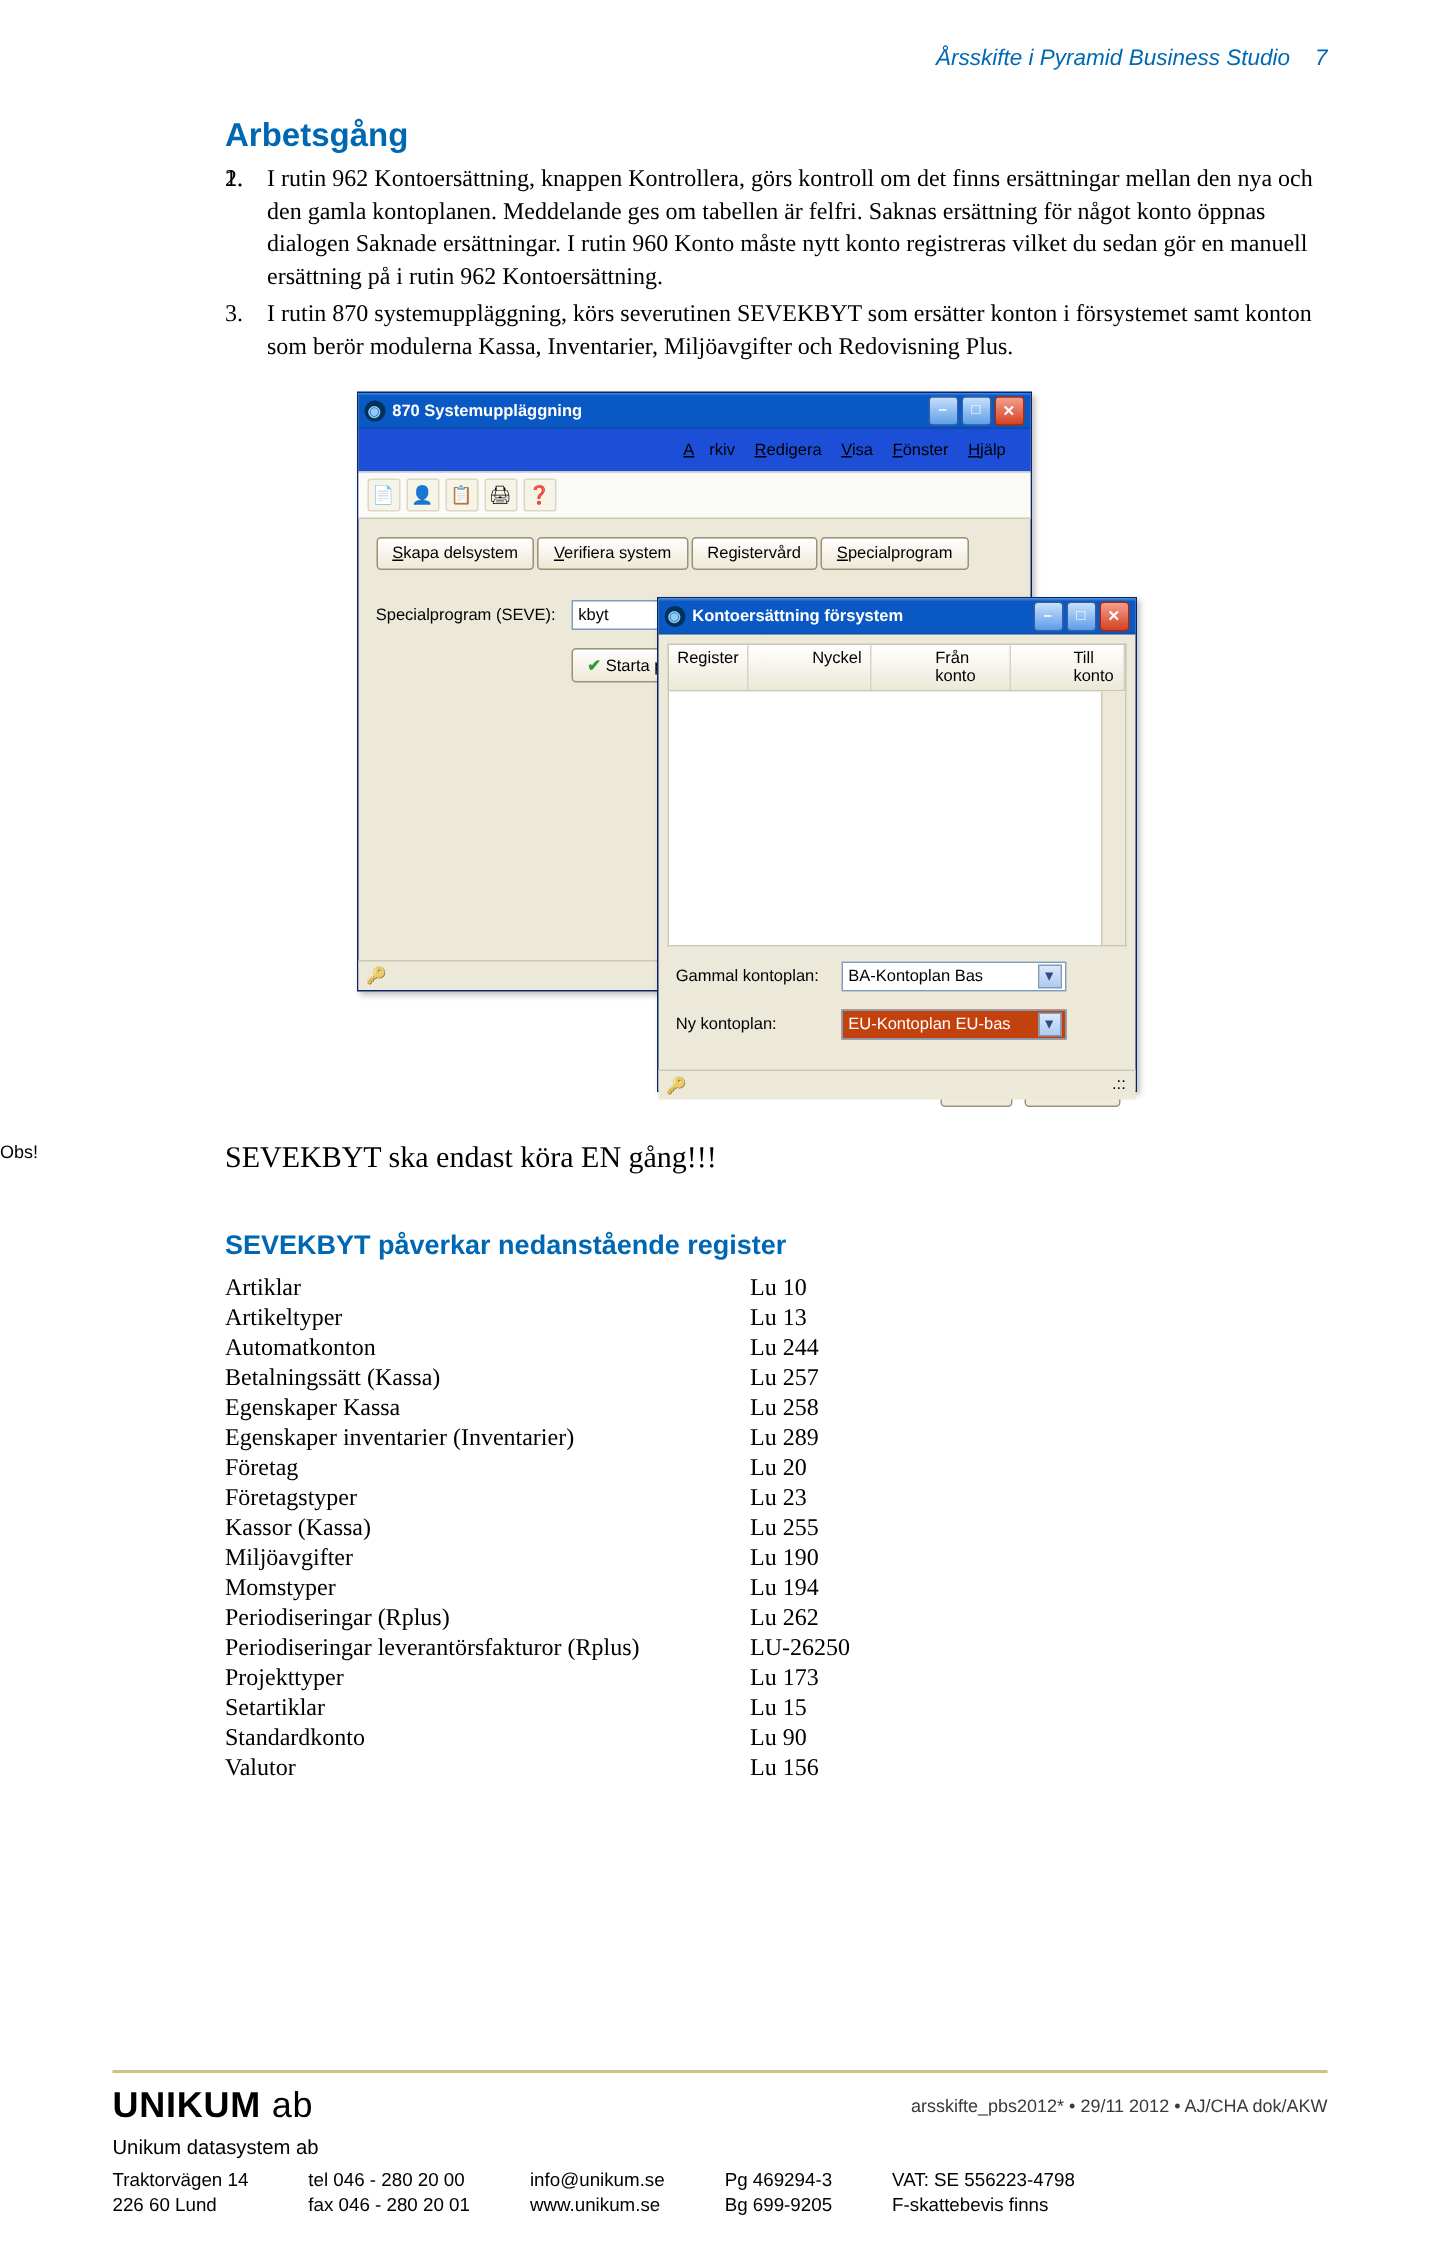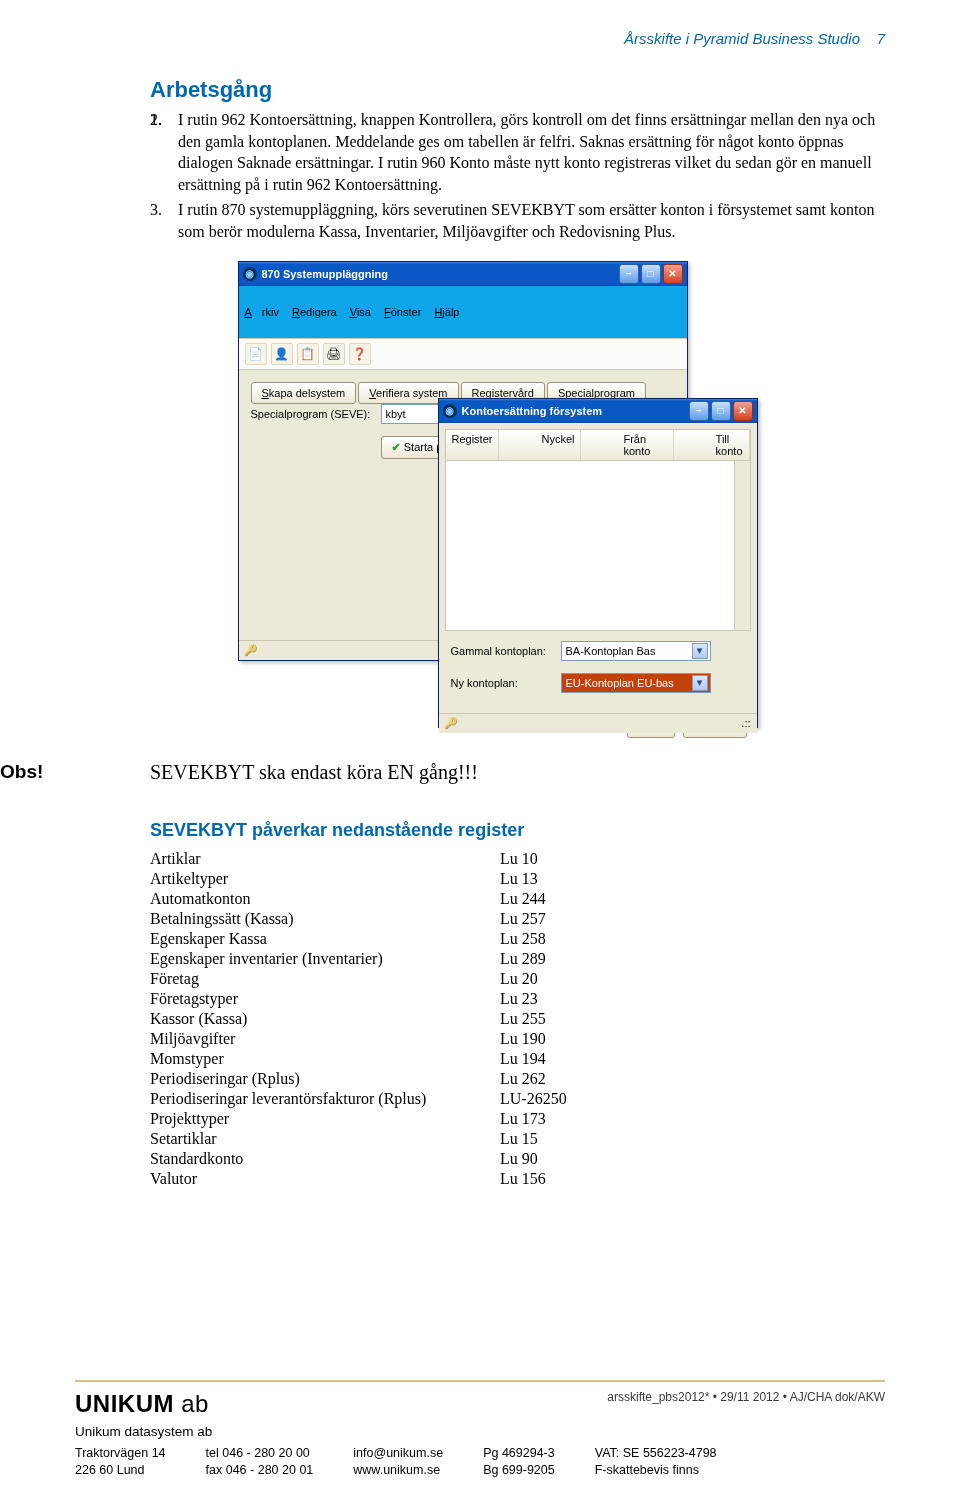--- a/index.html
+++ b/index.html
@@ -63,35 +63,36 @@
     width: 20px; height: 20px;
     background: linear-gradient(to bottom, #c8e0fb, #5e9de8);
     border: 1px solid #2f5fa5;
     border-radius: 3px;
     margin-left: 2px;
     display: inline-flex; align-items: center; justify-content: center;
     color: #fff; font-weight: bold; font-size: 10px;
   }
   .tbtn.close { background: linear-gradient(to bottom, #f59f8d, #d44124); border-color: #a12c14; }
   .menubar {
-    background: #0ea5e9;
-    padding: 20px 6px;
+    background: #1d4ed8;
+    padding: 8px 6px;
     border-bottom: 1px solid #cdc7b5;
+    text-align: right;
   }
   .menubar span { margin-right: 10px; }
   .menubar span u { text-decoration: underline; }
   .toolbar {
     background: #fafaf6;
     padding: 4px 6px;
     border-bottom: 1px solid #cdc7b5;
     display: flex; gap: 4px;
   }
   .ticon { width: 22px; height: 22px; border: 1px solid #dcd7c4; background: #f6f3e7; border-radius: 2px; display:flex;align-items:center;justify-content:center;font-size:12px;}
   .body870 { padding: 12px 12px; position: relative; height: calc(100% - 24px - 22px - 32px - 20px); }
-  .btnrow { display: flex; gap: 2px; }
+  .btnrow { display: flex; gap: 2px; margin-bottom: 20px; }
   .xpbtn {
     background: linear-gradient(to bottom, #fff, #eee8d6);
     border: 1px solid #9a9279;
     border-radius: 3px;
     padding: 4px 10px;
     font-size: 11px;
   }
   .xpbtn.green::before{content:"✔ "; color:#2e9e2e; font-weight:bold;}
   .xpbtn.red::before{content:"✖ "; color:#c23a1f; font-weight:bold;}
   .field-row { display: flex; align-items: center; margin-bottom: 12px; }
@@ -130,21 +131,21 @@
   }
   .combo.sel { background: #c2410c; color:#fff; }
   .combo .arrow { margin-left:auto; width:16px; height:16px; background:linear-gradient(to bottom,#dbe8fa,#aecaf4); border:1px solid #7f9db9; display:flex;align-items:center;justify-content:center; color:#2a4d82;}
   .bottomfields { padding: 10px 10px 6px 12px; }
   .dlg-btnrow { display:flex; justify-content:flex-end; gap:8px; padding: 4px 10px 0 10px;}
   
   .obs-row { display: flex; margin-top: 60px; }
   .obs-label {
     width: 150px; margin-left: -150px;
     font-family: "Myriad Pro", Arial, sans-serif;
-    font-weight: bold; font-size: 19px;
+    font-weight: normal; font-size: 12px;
   }
   .obs-text { font-size: 20px; }
   h3.subheading {
     color: #0068b3;
     font-family: "Myriad Pro", Arial, sans-serif;
     font-weight: 700;
     font-size: 18px;
     margin-top: 36px;
     margin-bottom: 8px;
   }
@@ -153,21 +154,21 @@
   table.reg-table td:first-child { width: 350px; }
   
   .page-footer {
     position: absolute;
     left: 0; right: 0; bottom: 20px;
     padding: 0 75px 0 75px;
     font-family: "Myriad Pro", Arial, sans-serif;
     font-size: 12.5px;
   }
   .footer-rule { border: none; border-top: 2px solid #d2c089; margin-bottom: 8px; }
-  .footer-top { display:flex; justify-content:space-between; align-items:flex-start; }
+  .footer-top { display:flex; justify-content:space-between; align-items:center; }
   .brand { font-family: Arial, sans-serif; font-weight: 900; font-size: 24px; letter-spacing: 0.5px; color:#000;}
   .brand .ab { font-weight: 400; }
   .meta { color:#3a3a3a; font-size:12px;}
   .subbrand { margin-top:6px; font-size:13.5px;}
   .footer-cols { display:flex; margin-top:6px; gap:40px;}
   .footer-cols > div { white-space:pre-line; line-height:1.35;}
 </style>
 </head>
 <body>
 

